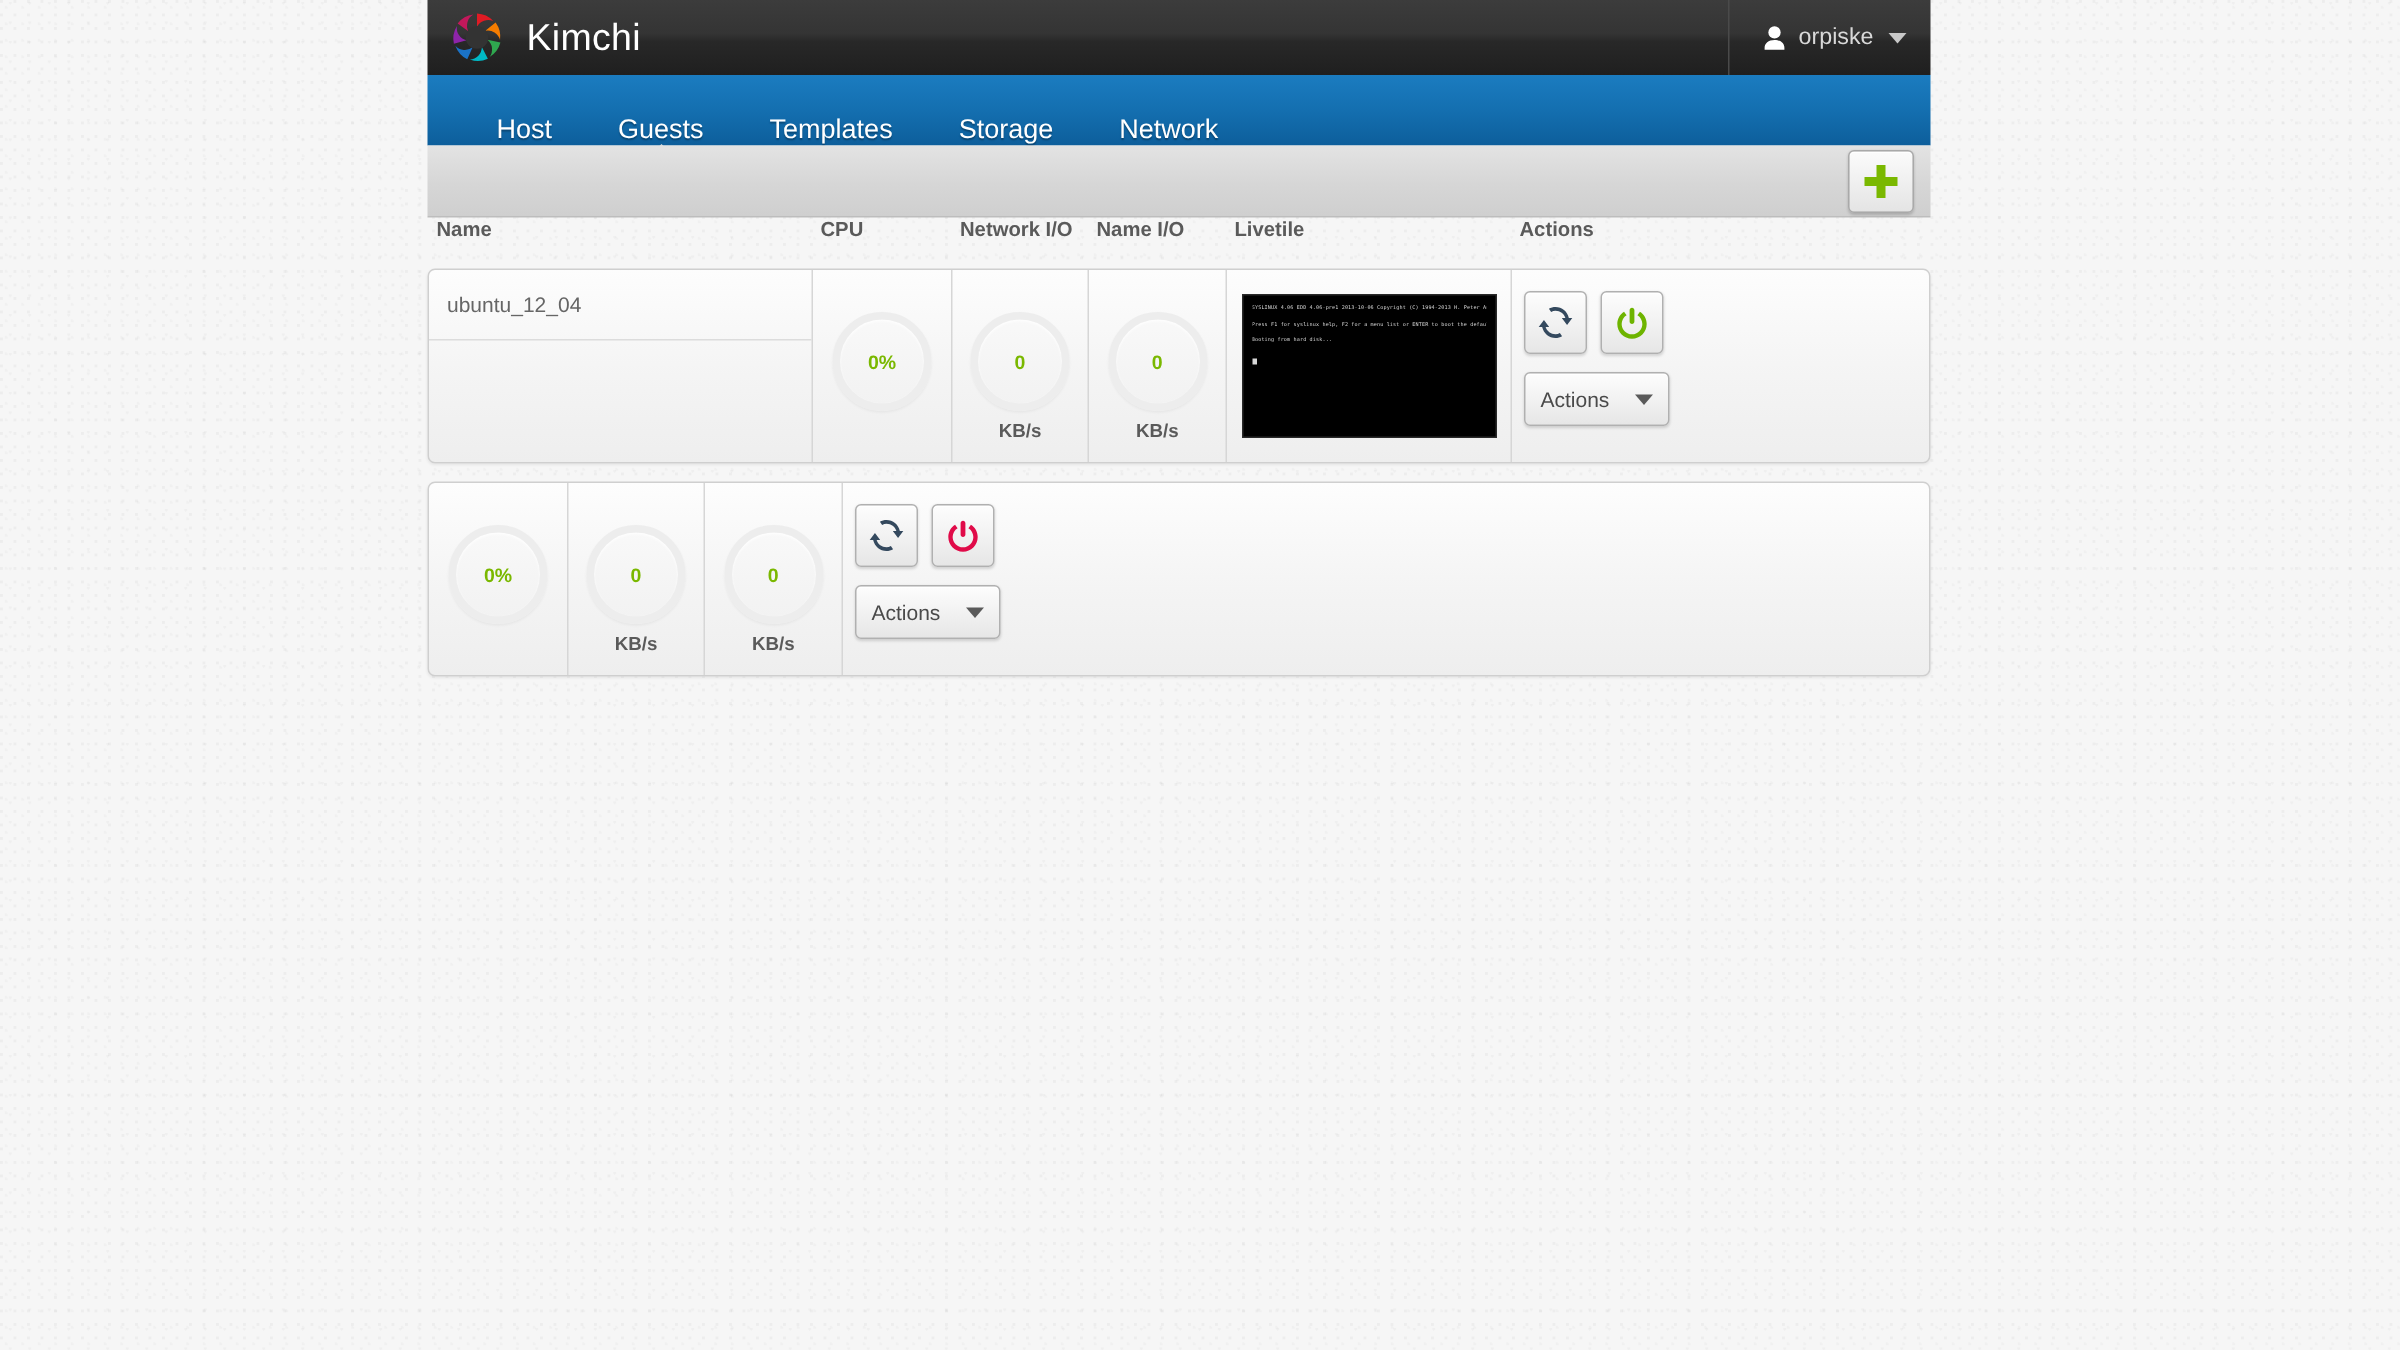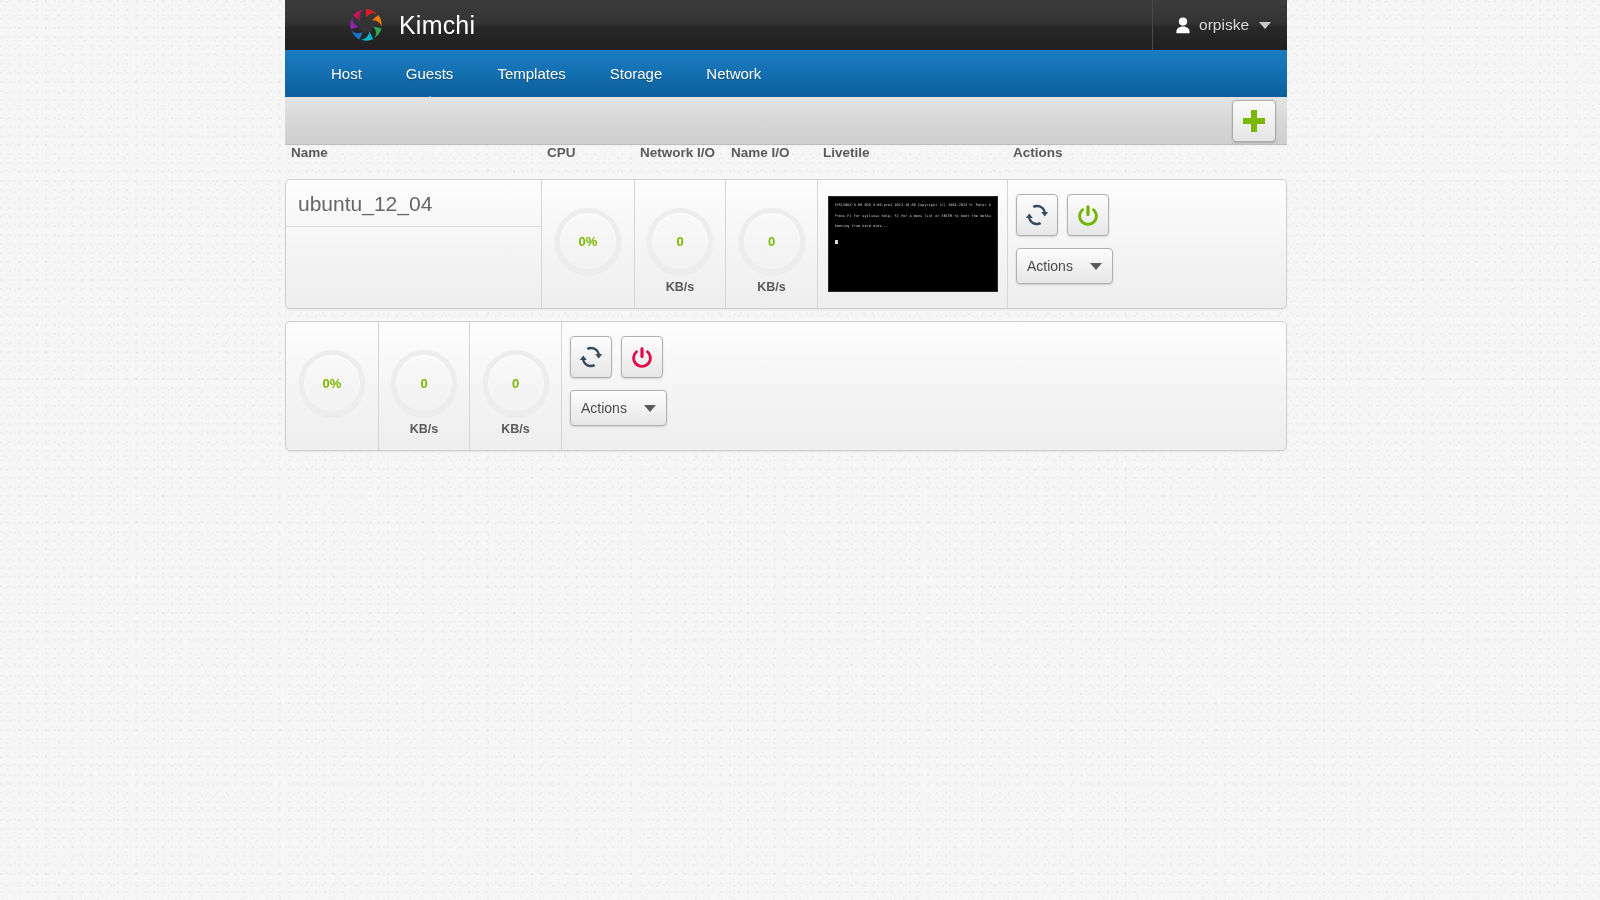--- a/index.html
+++ b/index.html
@@ -18,21 +18,21 @@
       radial-gradient(circle at 7px 2px, rgba(0,0,0,0.028) 1px, transparent 0);
     background-size: 9px 9px, 11px 11px, 13px 13px;
   }
 
   
   #masthead {
     position: absolute;
     left: 285px; top: 0;
     width: 1002px; height: 50px;
     background: linear-gradient(to bottom, #3c3c3c 0%, #343434 45%, #282828 55%, #1f1f1f 100%);
-    display: flex; align-items: center; padding-left: 48px;
+    display: flex; align-items: center;
   }
   #brand { display: flex; align-items: center; padding-left: 12px; }
   #brand-logo { width: 42px; height: 42px; display: block; }
   #brand-title {
     color: #ffffff;
     font-size: 25px;
     font-weight: 400;
     margin-left: 12px;
     letter-spacing: .2px;
   }
@@ -59,22 +59,22 @@
   #navbar {
     position: absolute;
     left: 285px; top: 50px;
     width: 1002px; height: 47px;
     background: linear-gradient(to bottom, #1b7cc0 0%, #146fb0 50%, #0d5e9b 100%);
     display: flex; align-items: center;
   }
   .nav-item {
     position: relative;
     color: #ffffff;
-    font-size: 15px;
-    padding: 0 22px;
+    font-size: 18px;
+    padding: 13px 22px;
     height: 47px;
     line-height: 47px;
     cursor: pointer;
     text-shadow: 0 1px 1px rgba(0,0,0,.3);
   }
   .nav-item:first-child { margin-left: 24px; }
   .nav-item.active::after {
     content: "";
     position: absolute;
     left: 50%; bottom: -10px;
@@ -143,21 +143,21 @@
   .cell-name {
     width: 256px;
     display: flex;
     flex-direction: column;
     border-right: 1px solid #d6d6d6;
   }
   .guest-name {
     height: 47px;
     line-height: 47px;
     padding-left: 12px;
-    font-size: 21px;
+    font-size: 14px;
     color: #666666;
     border-bottom: 1px solid #dcdcdc;
     cursor: pointer;
     overflow: hidden;
     white-space: nowrap;
   }
   .guest-detail { flex: 1; }
 
   
   .cell-gauge {

